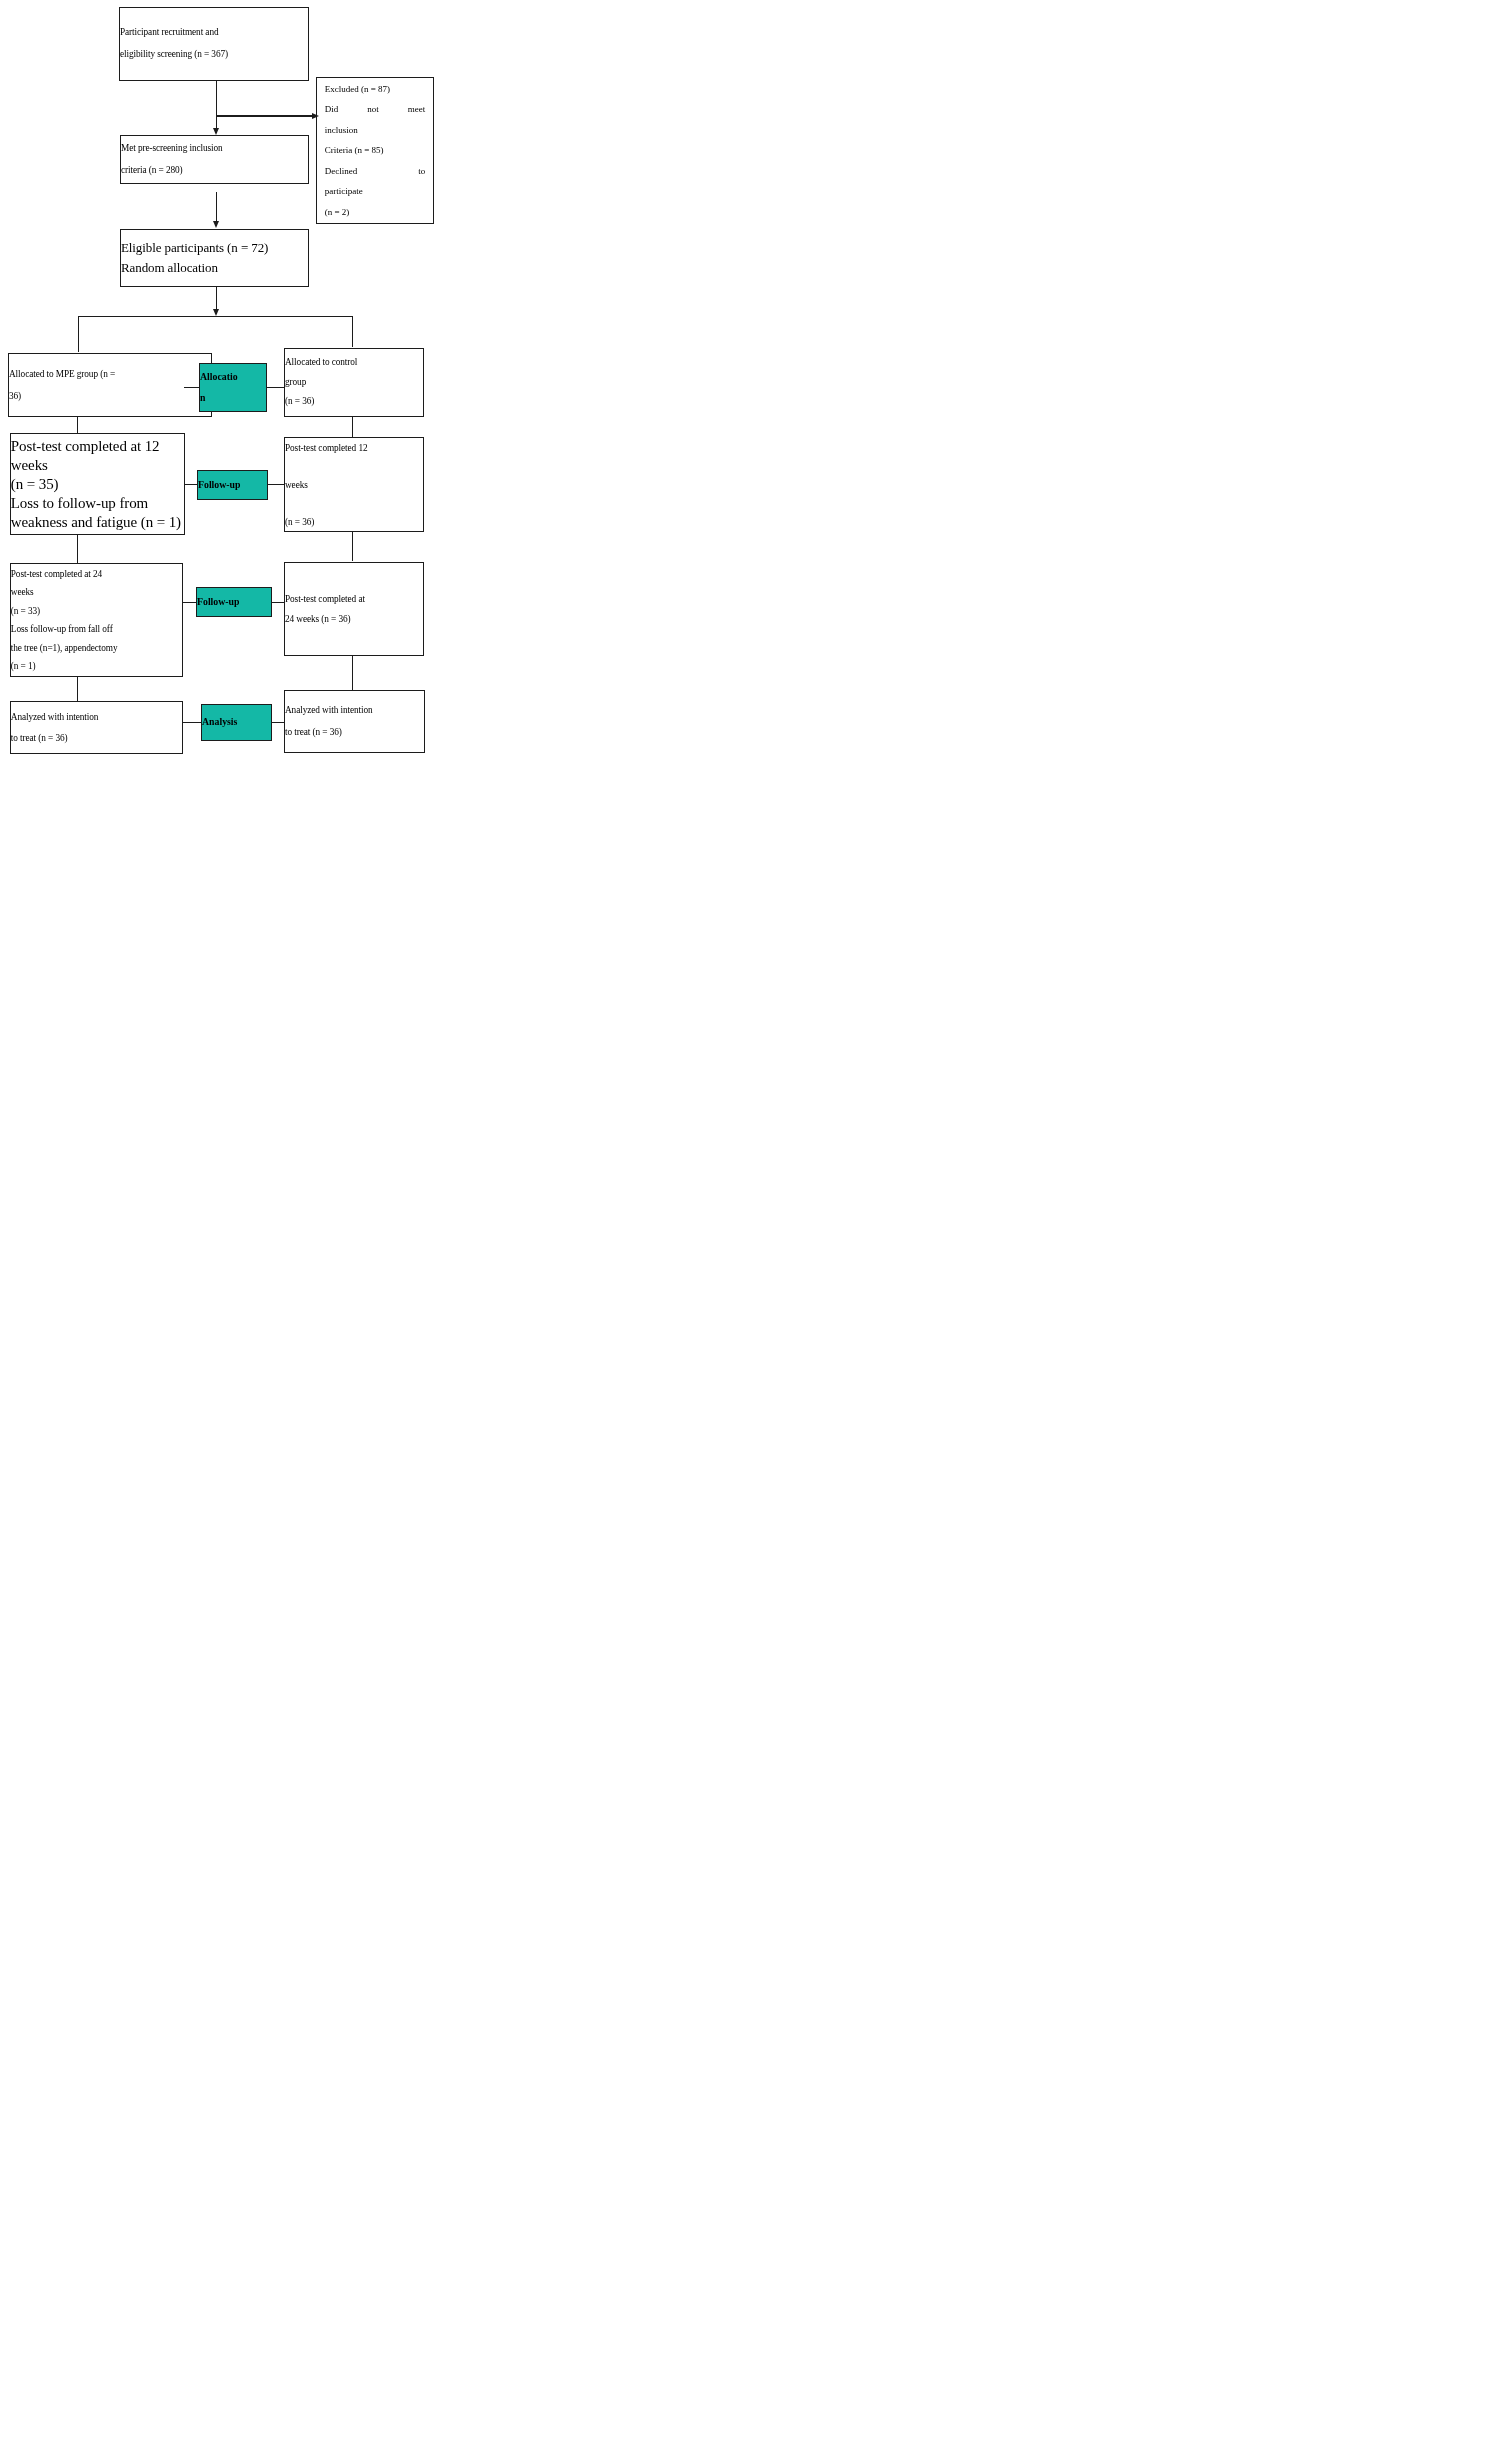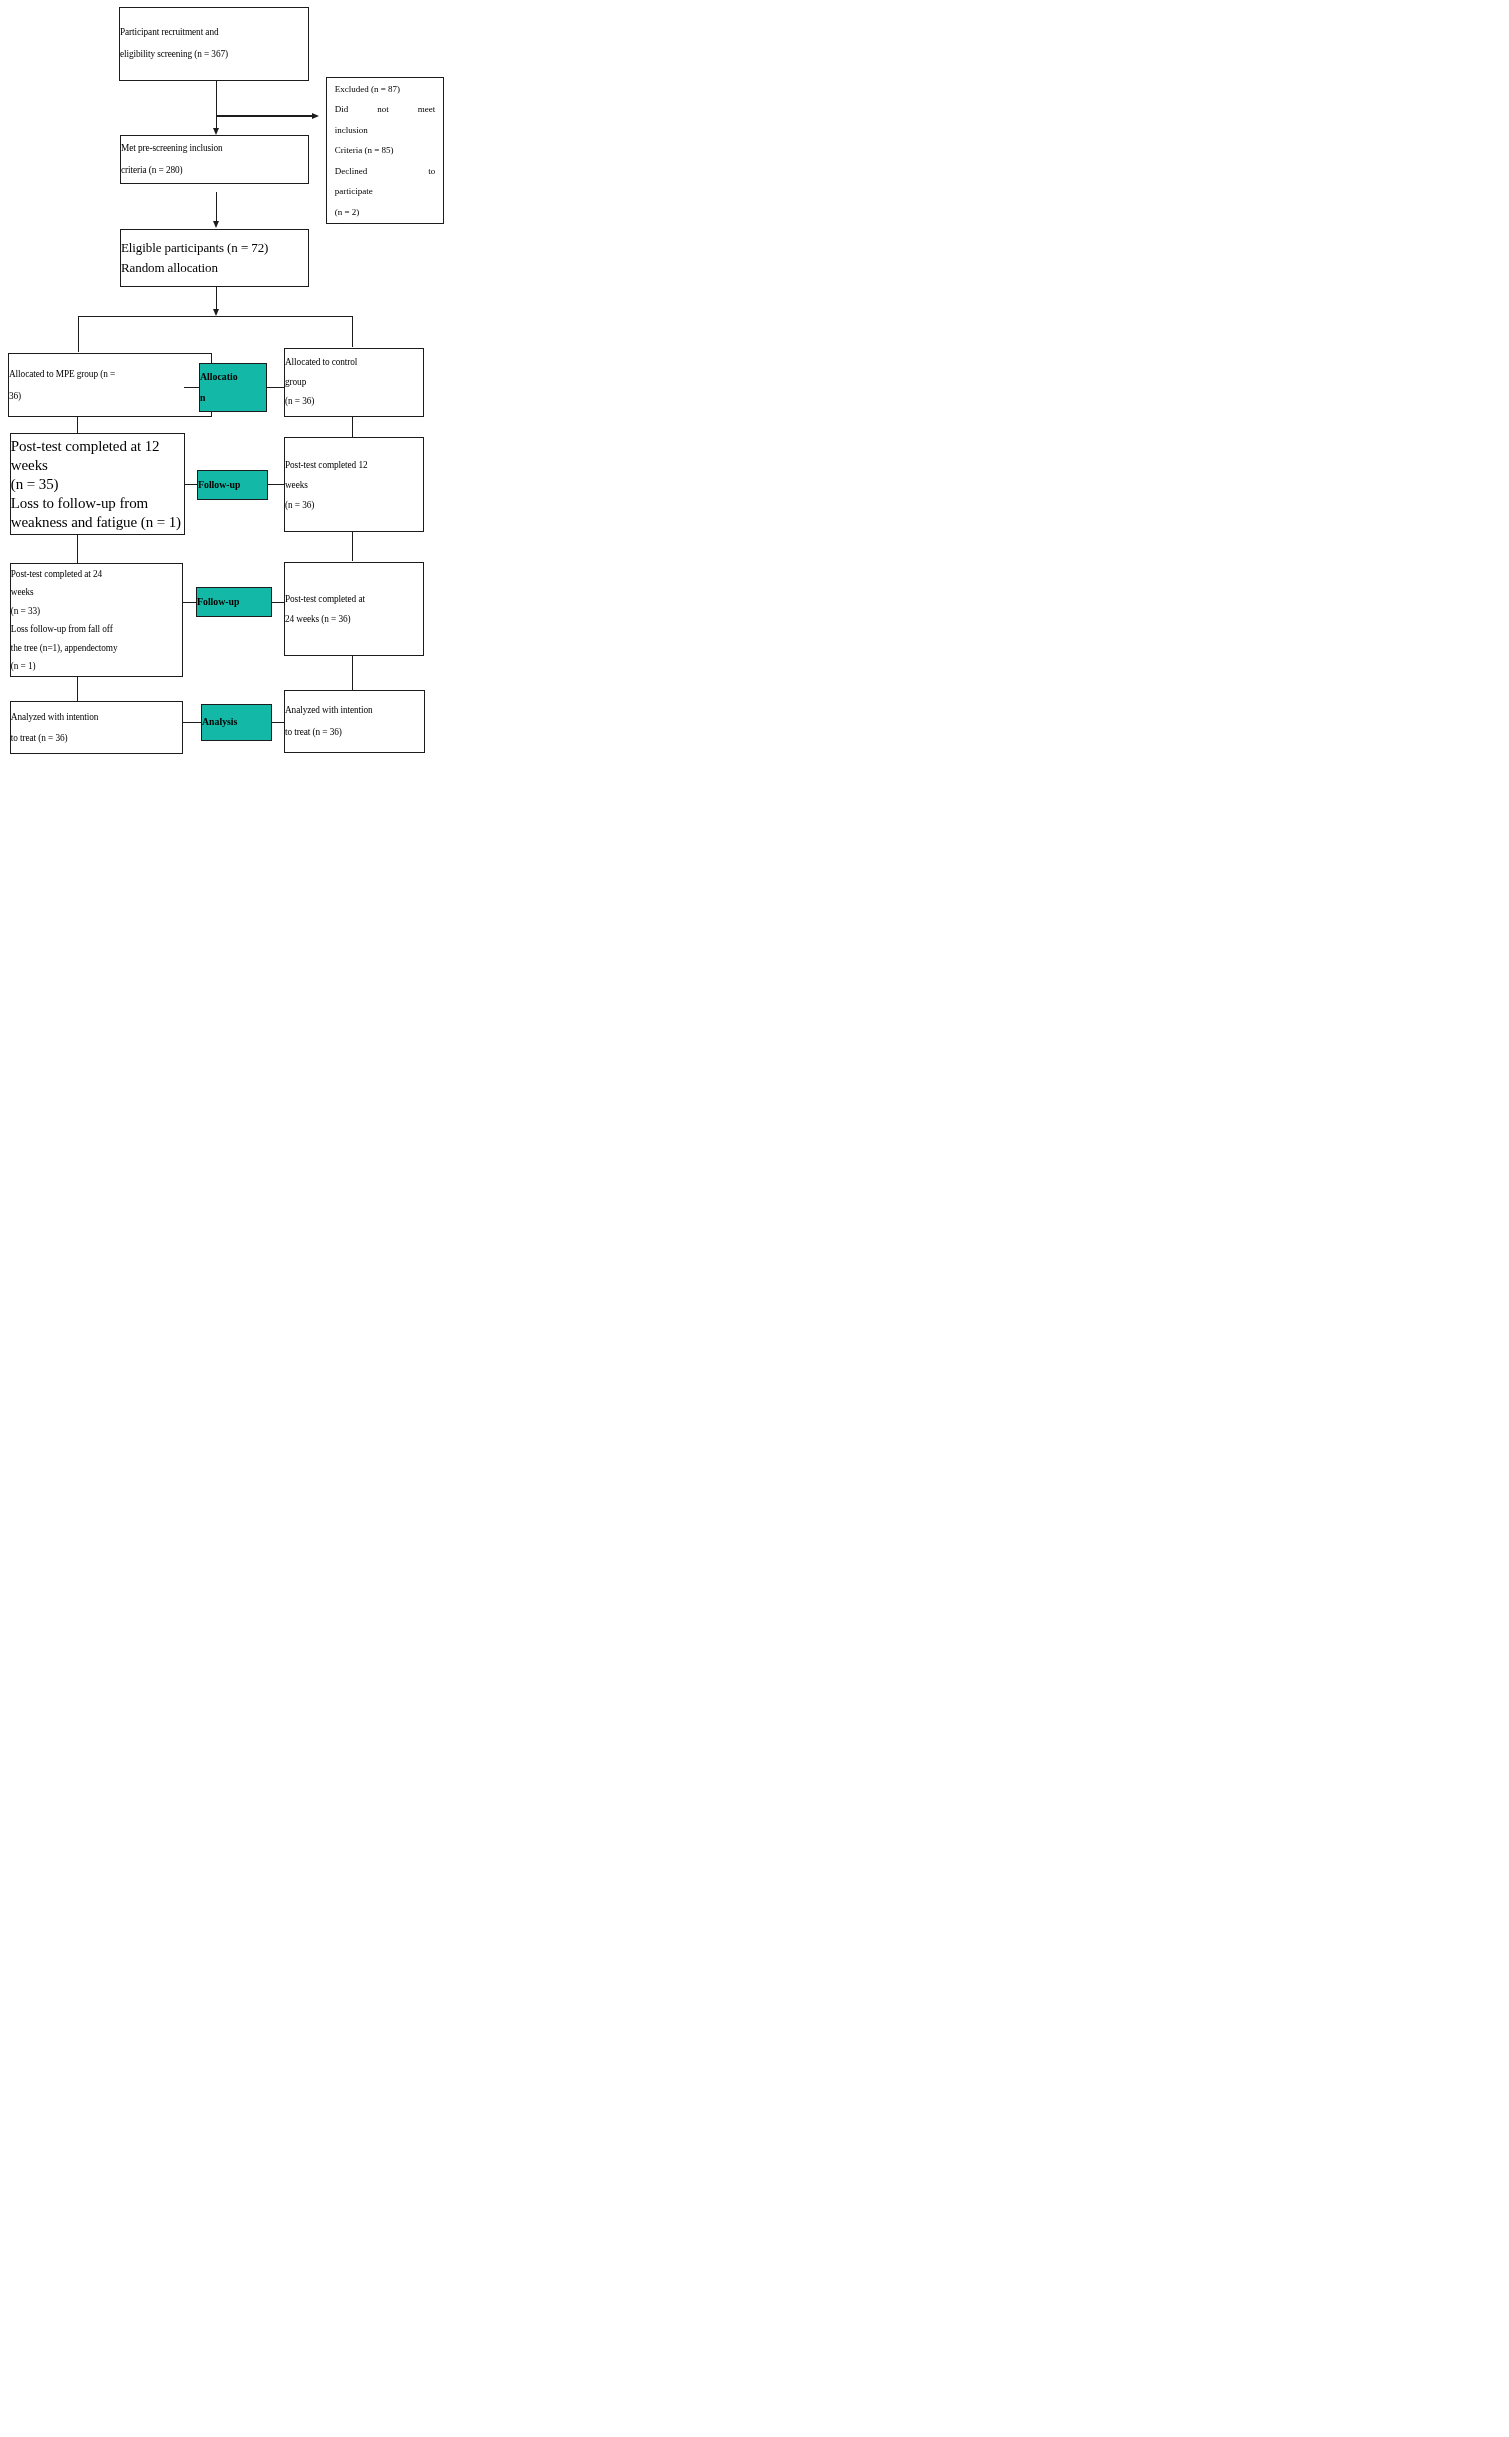--- a/index.html
+++ b/index.html
@@ -77,21 +77,21 @@
 </head>
 <body>
 
 <div id="canvas">
 
   <div class="box box-recruitment" style="left:119px;top:6.8px;width:190px;height:74px;">
     <div class="ln">Participant recruitment and</div>
     <div class="ln">eligibility screening (n = 367)</div>
   </div>
 
-  <div class="box box-excluded" style="left:326px;top:77px;width:118px;height:147px;">
+  <div class="box box-excluded" style="left:316px;top:77px;width:118px;height:147px;">
     <div class="ln">Excluded (n = 87)</div>
     <div class="ln jl">Did not meet</div>
     <div class="ln">inclusion</div>
     <div class="ln">Criteria (n = 85)</div>
     <div class="ln jl">Declined to</div>
     <div class="ln">participate</div>
     <div class="ln">(n = 2)</div>
   </div>
 
   <div class="box box-prescreening" style="left:120px;top:135px;width:189px;height:49px;">
@@ -125,21 +125,21 @@
     <div class="ln">weeks</div>
     <div class="ln">(n = 35)</div>
     <div class="ln">Loss to follow-up from</div>
     <div class="ln">weakness and fatigue (n = 1)</div>
   </div>
 
   <div class="sbox" style="left:197px;top:470px;width:71px;height:30px;">
     <div class="ln">Follow-up</div>
   </div>
 
-  <div class="box box-f1-control" style="left:284px;top:437px;width:140px;height:95px;">
+  <div class="box box-f1-control" style="left:284px;top:437px;width:140px;height:95px;gap:17px;">
     <div class="ln">Post-test completed 12</div>
     <div class="ln">weeks</div>
     <div class="ln">(n = 36)</div>
   </div>
 
   <div class="box box-f2-mpe" style="left:9.8px;top:563px;width:173px;height:114px;">
     <div class="ln">Post-test completed at 24</div>
     <div class="ln">weeks</div>
     <div class="ln">(n = 33)</div>
     <div class="ln">Loss follow-up from fall off</div>

